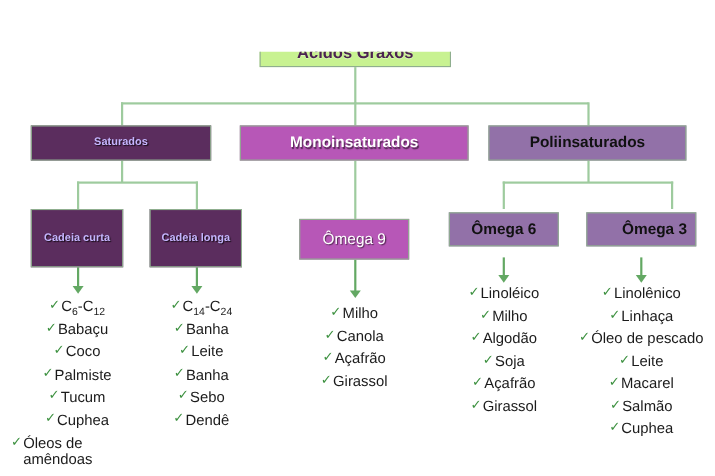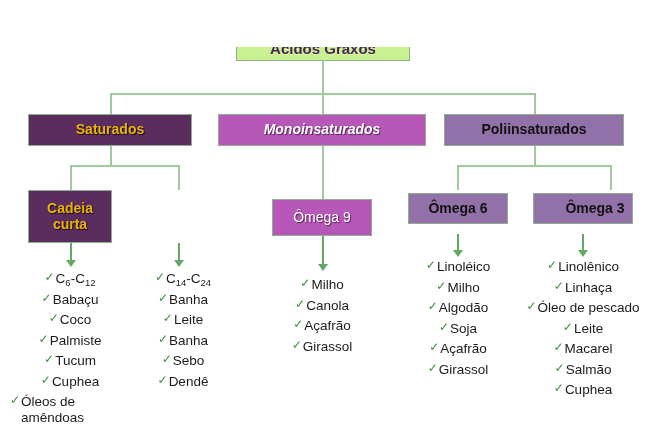--- a/index.html
+++ b/index.html
@@ -51,23 +51,23 @@
 
   .node-root {
     background: #c8f291;
     color: #4b2350;
     font-weight: bold;
     font-size: 15px;
     text-shadow: 0 1px 0 rgba(255,255,255,.35);
   }
   .node-dark {
     background: #5b2d5e;
-    color: #eab308;
+    color: #c4b5fd;
     font-weight: bold;
-    font-size: 14px;
+    font-size: 10px;
     text-shadow: 1px 1px 1px rgba(0,0,0,.75);
   }
   .node-magenta {
     background: #b757b7;
     color: #ffffff;
     font-weight: bold;
     font-size: 14px;
     text-shadow: 1px 1px 1px rgba(0,0,0,.55);
   }
   .node-magenta.plain { font-weight: normal; font-size: 14px; }
@@ -152,32 +152,35 @@
   <div class="arrow" style="left:578px; top:203px;"></div>
 
   <div class="node node-root" style="left:236px; top:-10px; width:174px; height:24px;">
     <span>Ácidos Graxos</span>
   </div>
 
   <div class="node node-dark" style="left:28px; top:67px; width:164px; height:32px;">
     <span>Saturados</span>
   </div>
 
-  <div class="node node-magenta" style="left:218px; top:67px; width:208px; height:32px;font-style:italic;">
+  <div class="node node-magenta" style="left:218px; top:67px; width:208px; height:32px;">
     <span>Monoinsaturados</span>
   </div>
 
   <div class="node node-purple" style="left:444px; top:67px; width:180px; height:32px;">
     <span>Poliinsaturados</span>
   </div>
 
   <div class="node node-dark" style="left:28px; top:143px; width:84px; height:53px;">
     <span>Cadeia curta</span>
   </div>
 
+  <div class="node node-dark" style="left:136px; top:143px; width:84px; height:53px;">
+    <span>Cadeia longa</span>
+  </div>
 
   <div class="node node-magenta plain" style="left:272px; top:152px; width:100px; height:37px;">
     <span>Ômega 9</span>
   </div>
 
   <div class="node node-purple" style="left:408px; top:146px; width:100px; height:31px;">
     <span>Ômega 6</span>
   </div>
 
   <div class="node node-purple" style="left:533px; top:146px; width:100px; height:31px;padding-left:24px;">

